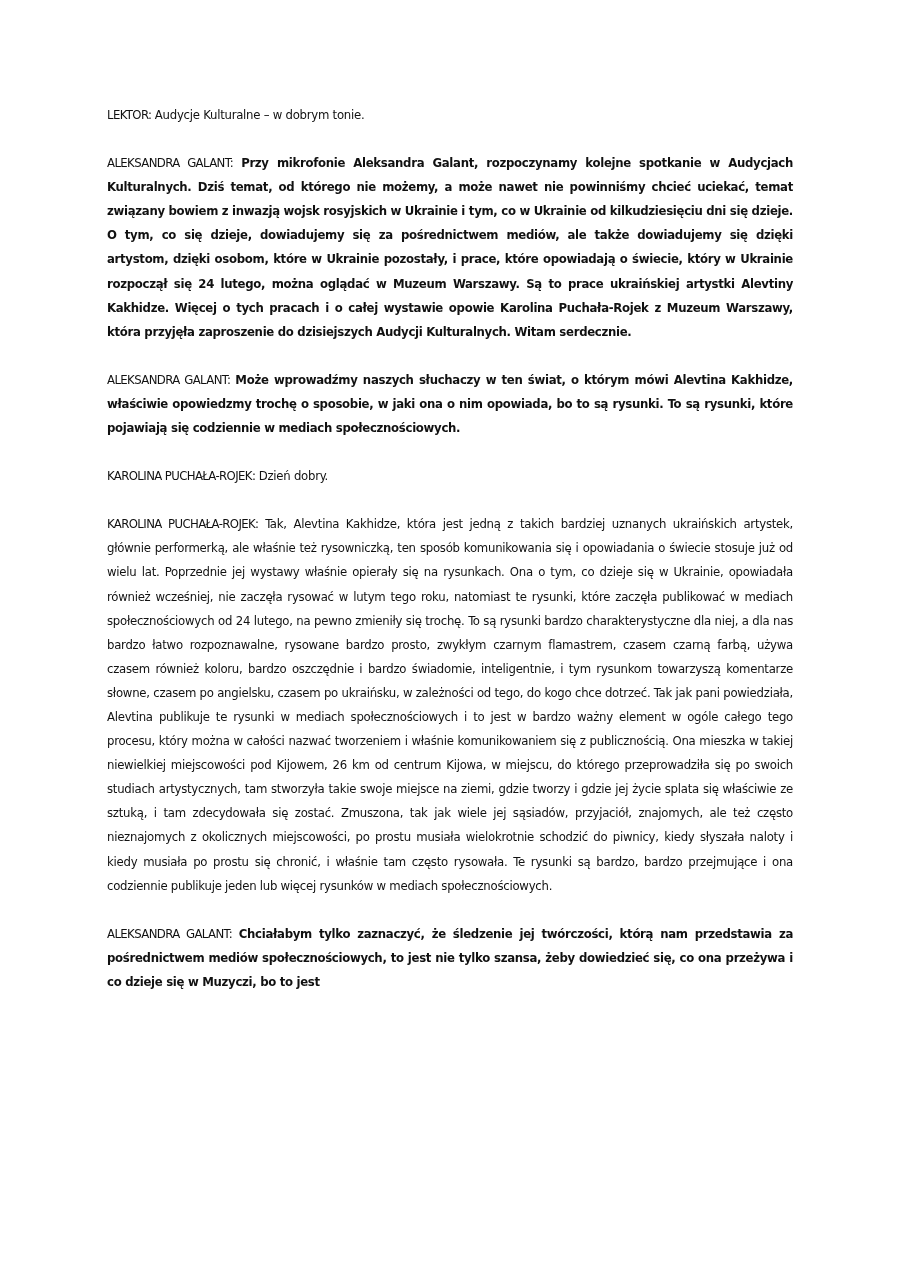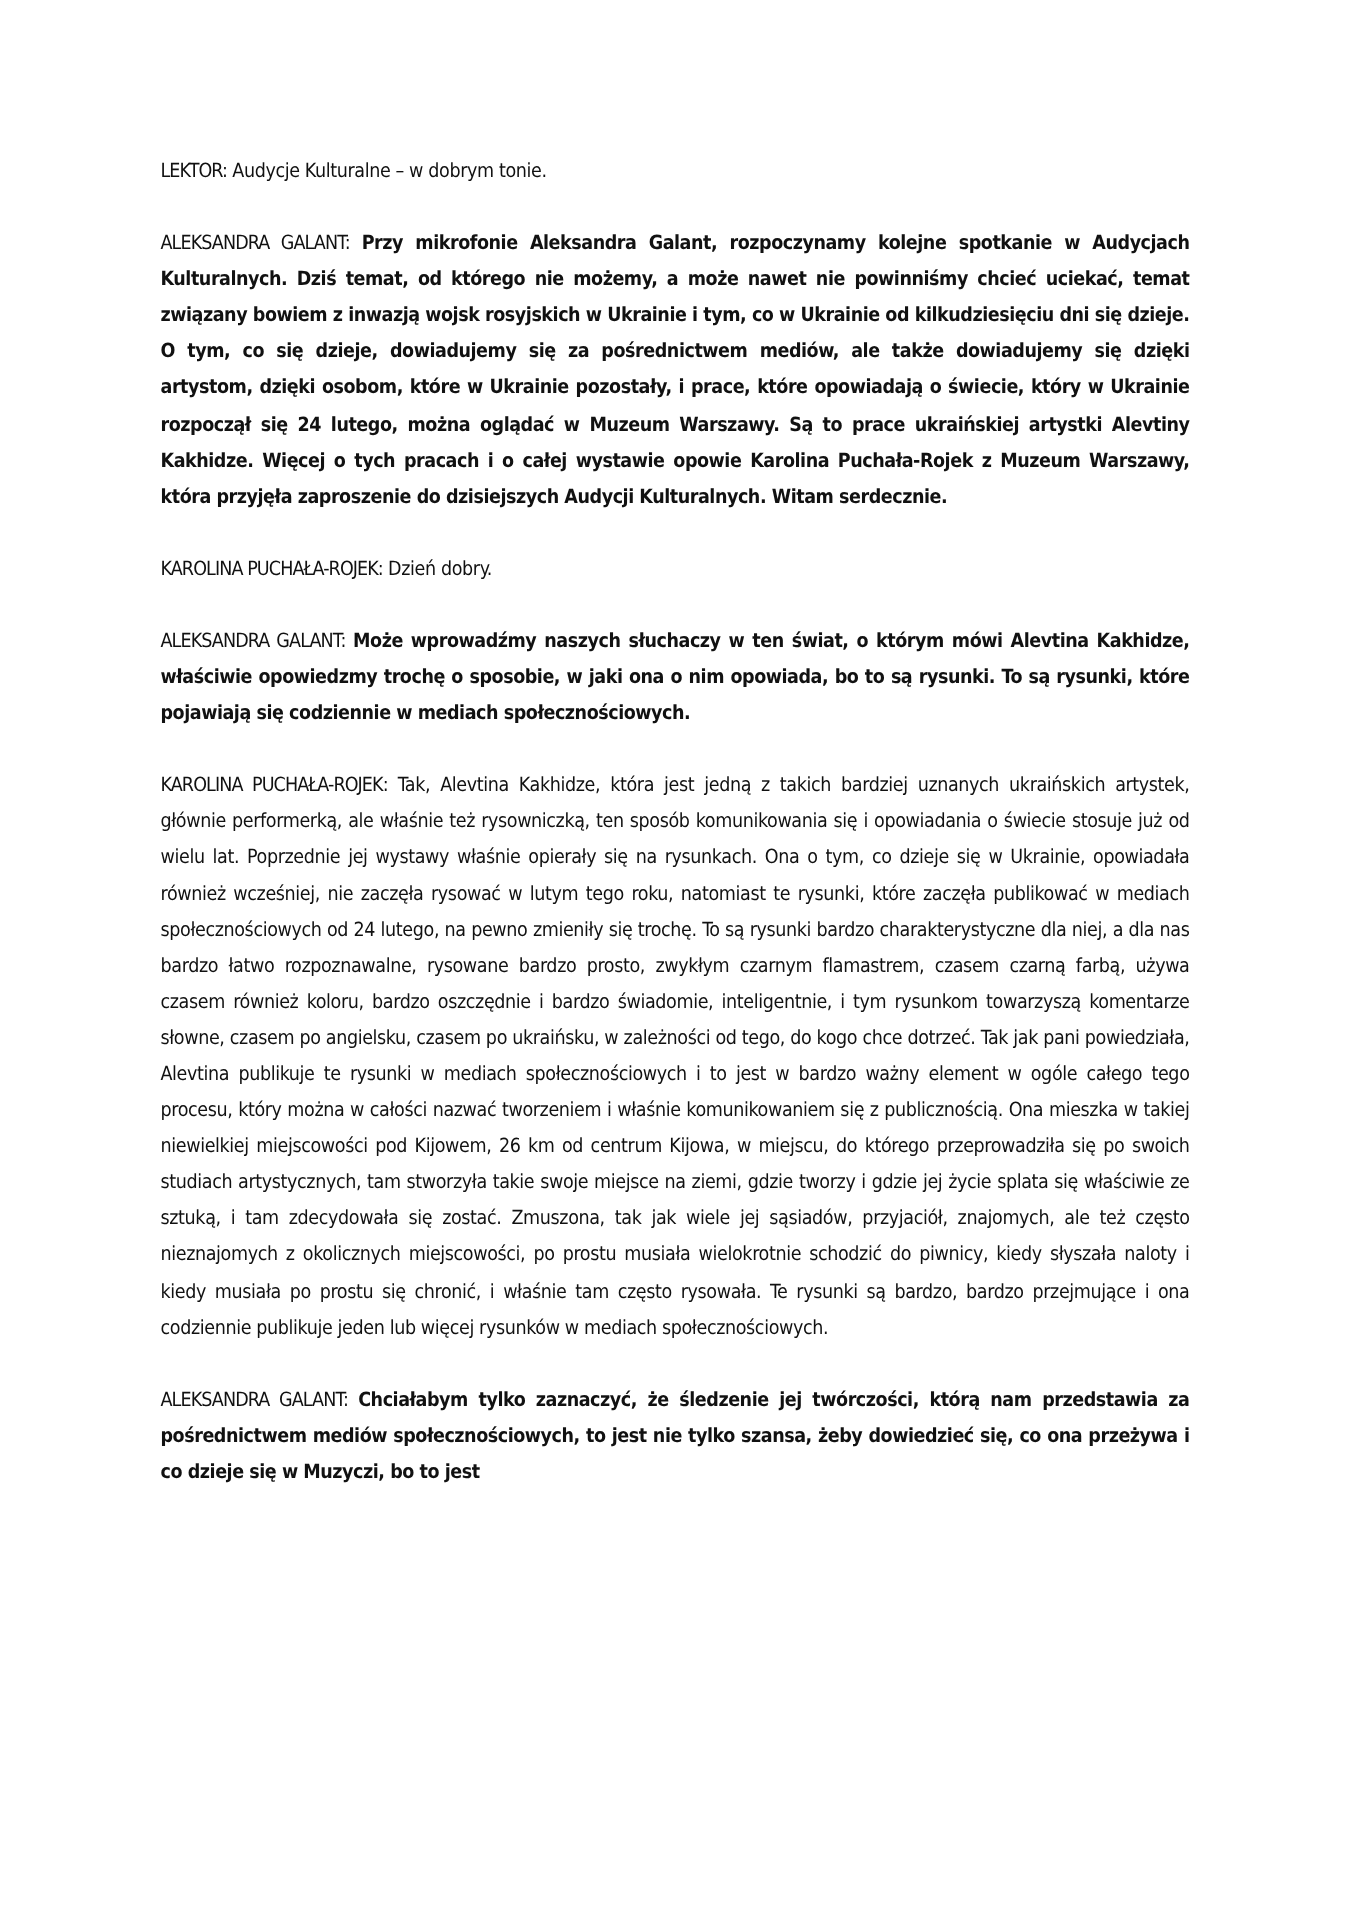--- a/index.html
+++ b/index.html
@@ -21,27 +21,27 @@
 
 <div class="page">
   <p class="para short">
     <span class="speaker">LEKTOR:</span>
     <span class="speech-normal">Audycje Kulturalne – w dobrym tonie.</span>
   </p>
   <p class="para">
     <span class="speaker">ALEKSANDRA GALANT:</span>
     <span class="speech-bold">Przy mikrofonie Aleksandra Galant, rozpoczynamy kolejne spotkanie w Audycjach Kulturalnych. Dziś temat, od którego nie możemy, a może nawet nie powinniśmy chcieć uciekać, temat związany bowiem z inwazją wojsk rosyjskich w Ukrainie i tym, co w Ukrainie od kilkudziesięciu dni się dzieje. O tym, co się dzieje, dowiadujemy się za pośrednictwem mediów, ale także dowiadujemy się dzięki artystom, dzięki osobom, które w Ukrainie pozostały, i prace, które opowiadają o świecie, który w Ukrainie rozpoczął się 24 lutego, można oglądać w Muzeum Warszawy. Są to prace ukraińskiej artystki Alevtiny Kakhidze. Więcej o tych pracach i o całej wystawie opowie Karolina Puchała-Rojek z Muzeum Warszawy, która przyjęła zaproszenie do dzisiejszych Audycji Kulturalnych. Witam serdecznie.</span>
   </p>
+  <p class="para">
+    <span class="speaker">ALEKSANDRA GALANT:</span>
+    <span class="speech-bold">Może wprowadźmy naszych słuchaczy w ten świat, o którym mówi Alevtina Kakhidze, właściwie opowiedzmy trochę o sposobie, w jaki ona o nim opowiada, bo to są rysunki. To są rysunki, które pojawiają się codziennie w mediach społecznościowych.</span>
+  </p>
   <p class="para short">
     <span class="speaker">KAROLINA PUCHAŁA-ROJEK:</span>
     <span class="speech-normal">Dzień dobry.</span>
-  </p>
-  <p class="para">
-    <span class="speaker">ALEKSANDRA GALANT:</span>
-    <span class="speech-bold">Może wprowadźmy naszych słuchaczy w ten świat, o którym mówi Alevtina Kakhidze, właściwie opowiedzmy trochę o sposobie, w jaki ona o nim opowiada, bo to są rysunki. To są rysunki, które pojawiają się codziennie w mediach społecznościowych.</span>
   </p>
   <p class="para">
     <span class="speaker">KAROLINA PUCHAŁA-ROJEK:</span>
     <span class="speech-normal">Tak, Alevtina Kakhidze, która jest jedną z takich bardziej uznanych ukraińskich artystek, głównie performerką, ale właśnie też rysowniczką, ten sposób komunikowania się i opowiadania o świecie stosuje już od wielu lat. Poprzednie jej wystawy właśnie opierały się na rysunkach. Ona o tym, co dzieje się w Ukrainie, opowiadała również wcześniej, nie zaczęła rysować w lutym tego roku, natomiast te rysunki, które zaczęła publikować w mediach społecznościowych od 24 lutego, na pewno zmieniły się trochę. To są rysunki bardzo charakterystyczne dla niej, a dla nas bardzo łatwo rozpoznawalne, rysowane bardzo prosto, zwykłym czarnym flamastrem, czasem czarną farbą, używa czasem również koloru, bardzo oszczędnie i bardzo świadomie, inteligentnie, i tym rysunkom towarzyszą komentarze słowne, czasem po angielsku, czasem po ukraińsku, w zależności od tego, do kogo chce dotrzeć. Tak jak pani powiedziała, Alevtina publikuje te rysunki w mediach społecznościowych i to jest w bardzo ważny element w ogóle całego tego procesu, który można w całości nazwać tworzeniem i właśnie komunikowaniem się z publicznością. Ona mieszka w takiej niewielkiej miejscowości pod Kijowem, 26 km od centrum Kijowa, w miejscu, do którego przeprowadziła się po swoich studiach artystycznych, tam stworzyła takie swoje miejsce na ziemi, gdzie tworzy i gdzie jej życie splata się właściwie ze sztuką, i tam zdecydowała się zostać. Zmuszona, tak jak wiele jej sąsiadów, przyjaciół, znajomych, ale też często nieznajomych z okolicznych miejscowości, po prostu musiała wielokrotnie schodzić do piwnicy, kiedy słyszała naloty i kiedy musiała po prostu się chronić, i właśnie tam często rysowała. Te rysunki są bardzo, bardzo przejmujące i ona codziennie publikuje jeden lub więcej rysunków w mediach społecznościowych.</span>
   </p>
   <p class="para">
     <span class="speaker">ALEKSANDRA GALANT:</span>
     <span class="speech-bold">Chciałabym tylko zaznaczyć, że śledzenie jej twórczości, którą nam przedstawia za pośrednictwem mediów społecznościowych, to jest nie tylko szansa, żeby dowiedzieć się, co ona przeżywa i co dzieje się w Muzyczi, bo to jest</span>
   </p>
 </div>

